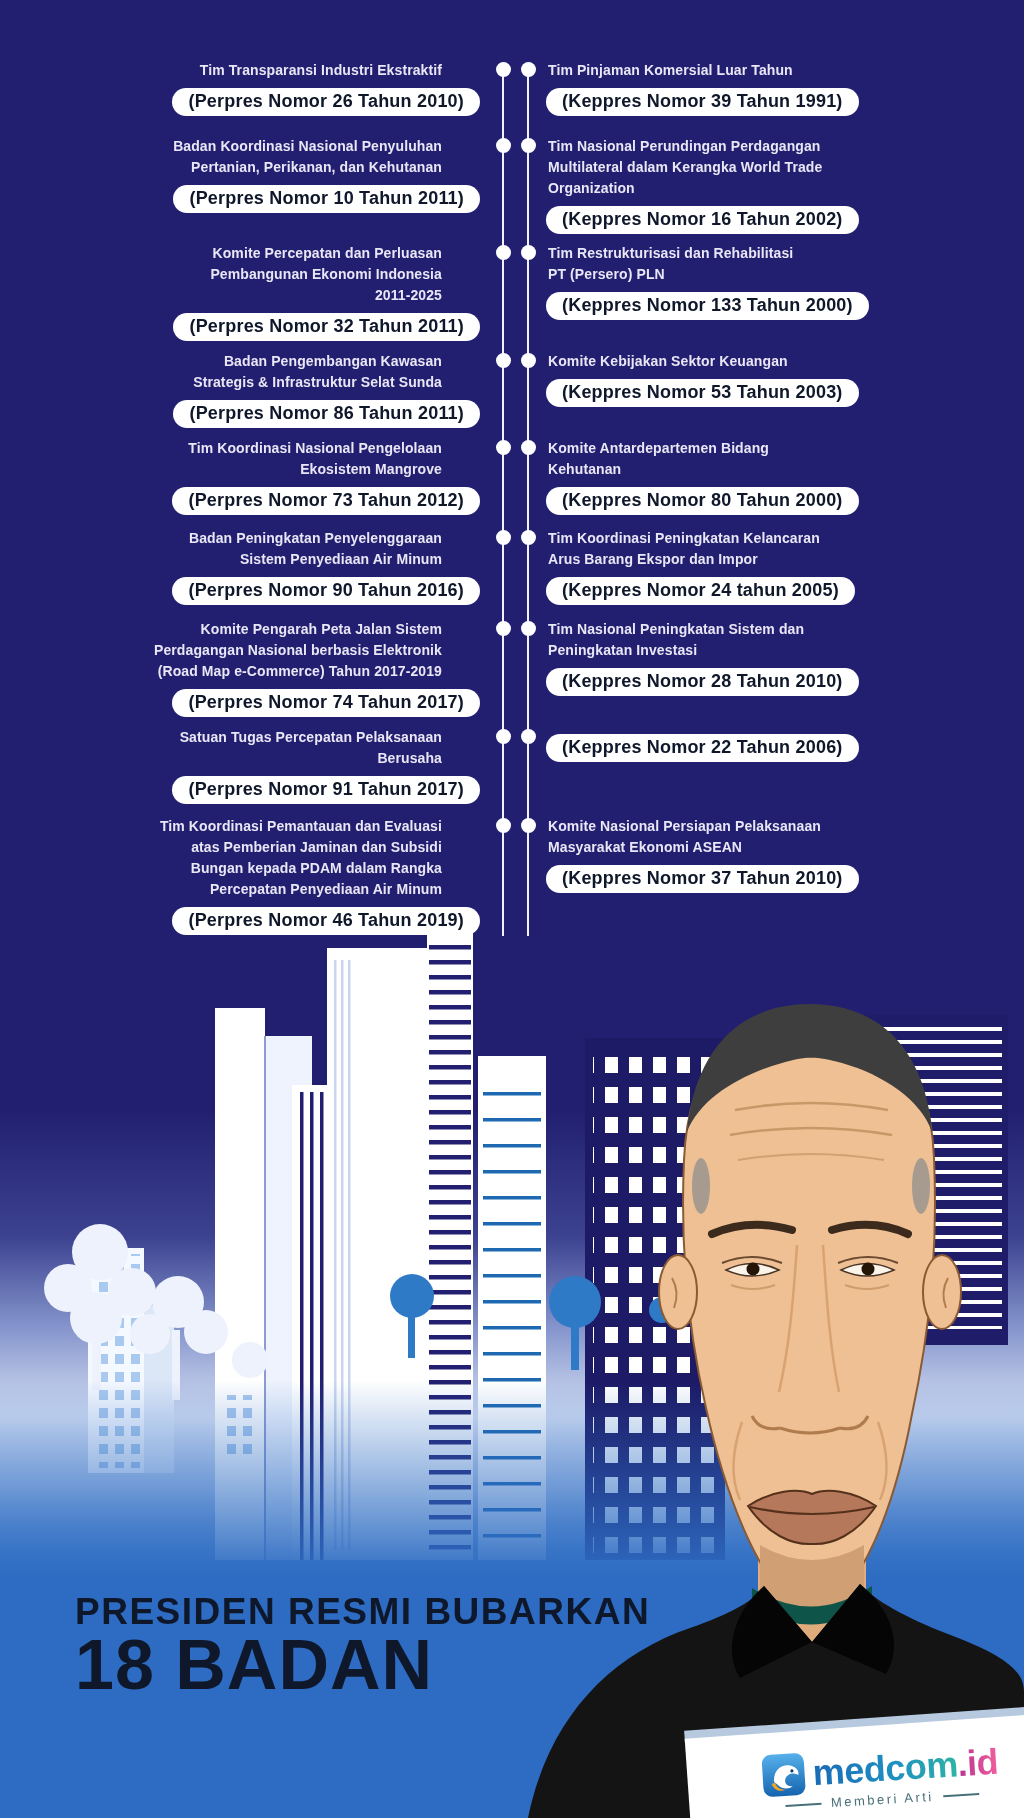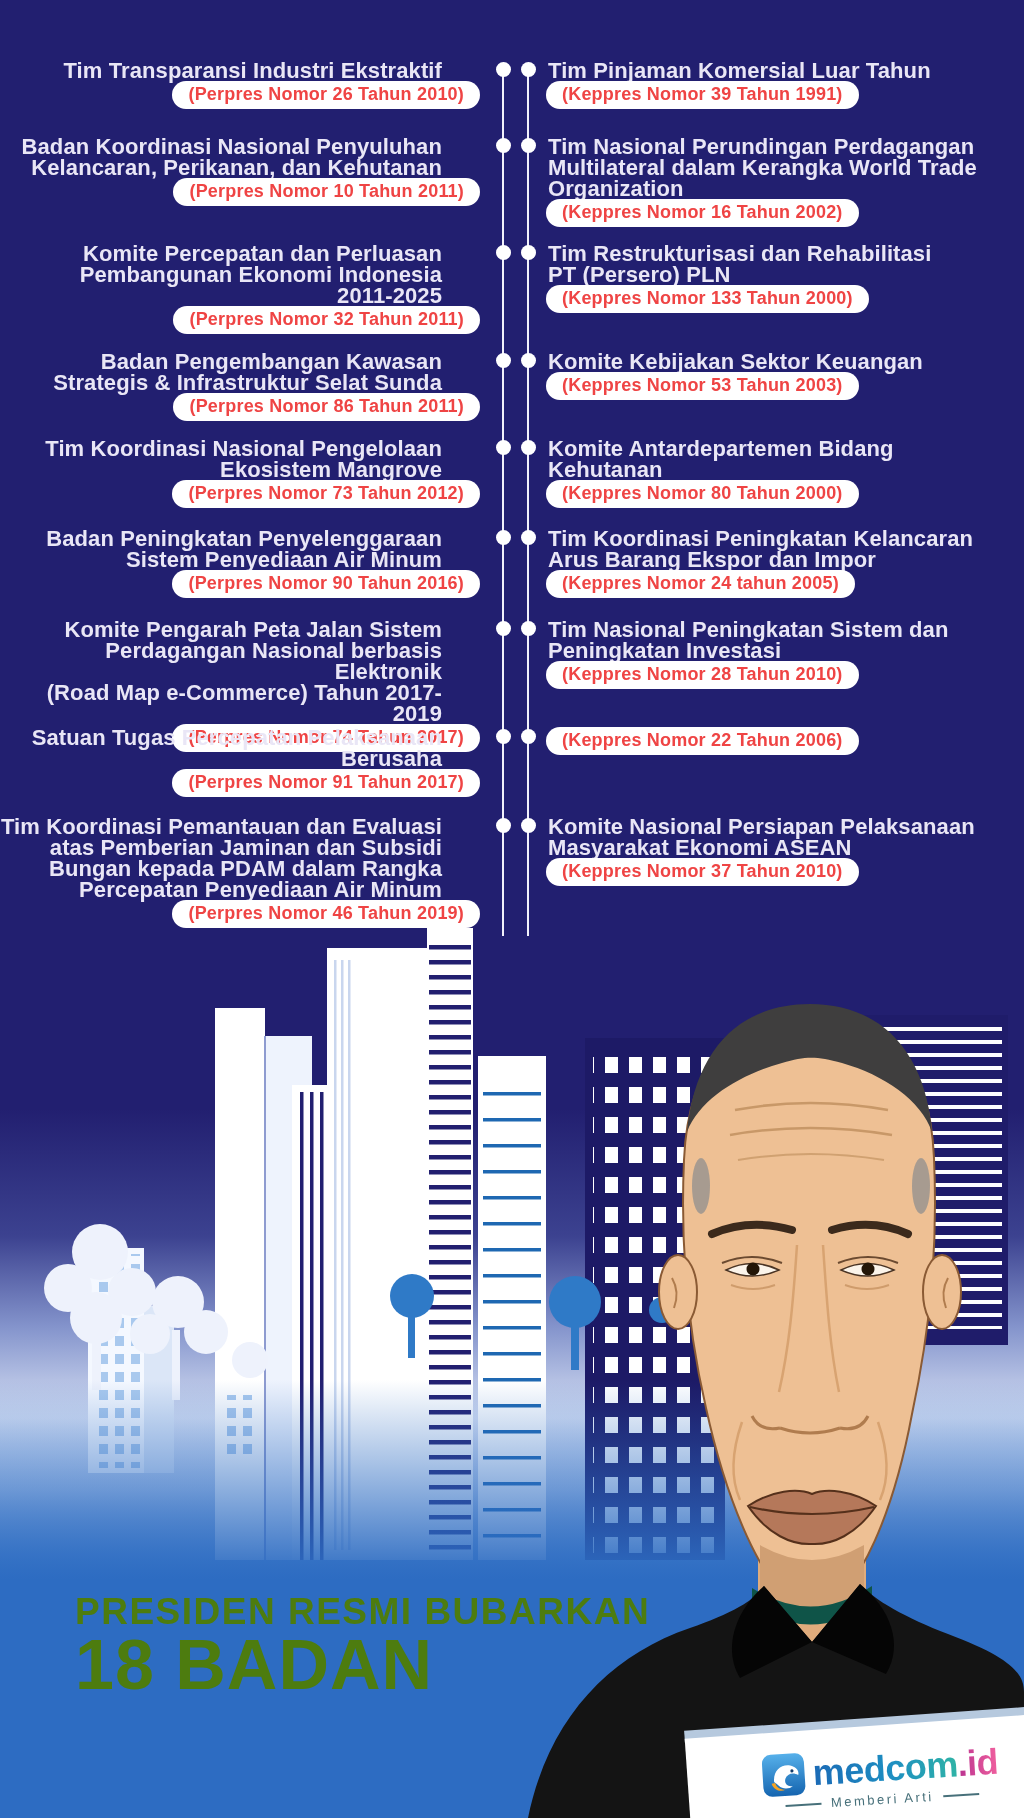--- a/index.html
+++ b/index.html
@@ -20,33 +20,33 @@
   .tl-line.l1{left:502px;}
   .tl-line.l2{left:527px;}
   .tl-row{position:absolute;left:0;width:1024px;}
   .tl-dot{position:absolute;width:15px;height:15px;border-radius:50%;background:#ffffff;top:2px;}
   .tl-dot.d1{left:496px;}
   .tl-dot.d2{left:521px;}
   .tl-cell{position:absolute;top:0;display:flex;flex-direction:column;}
   .tl-left{left:0;width:482px;align-items:flex-end;}
   .tl-right{left:546px;width:478px;align-items:flex-start;}
   .tl-title{
-    font-size:22px;font-weight:700;line-height:21px;color:#e9e6f6;
+    font-size:14px;font-weight:700;line-height:21px;color:#e9e6f6;
     white-space:pre-line;letter-spacing:.1px;
   }
   .tl-left .tl-title{text-align:right;margin-right:40px;}
   .tl-right .tl-title{text-align:left;margin-left:2px;}
   .tl-pill{
-    display:inline-block;background:#ffffff;border-radius:999px;
-    padding:2px 16px 3px;font-size:18px;font-weight:700;color:#ef4444;line-height:23px;
+    display:inline-block;margin-top:7px;background:#ffffff;border-radius:999px;
+    padding:2px 16px 3px;font-size:18px;font-weight:700;color:#0f172a;line-height:23px;
     letter-spacing:.2px;white-space:nowrap;
   }
   .tl-left .tl-pill{margin-right:2px;}
   
-  .headline{position:absolute;left:75px;top:1592px;z-index:3;color:#4d7c0f;}
+  .headline{position:absolute;left:75px;top:1592px;z-index:3;color:#0f172a;}
   .headline .h1{font-size:37px;font-weight:800;letter-spacing:1.5px;line-height:40px;}
   .headline .h2{font-size:70px;font-weight:800;letter-spacing:1px;line-height:66px;margin-top:0;}
   .source{
     position:absolute;left:200px;top:1874px;width:240px;text-align:center;z-index:3;
     color:#ffffff;font-size:22px;font-style:italic;font-weight:700;
   }
   
   .logo-card{
     position:absolute;left:738px;top:1748px;width:286px;z-index:4;
     transform:rotate(-3.5deg);display:flex;flex-direction:column;align-items:center;
@@ -249,21 +249,21 @@
       <div class="tl-cell tl-right">
         <div class="tl-title">Tim Pinjaman Komersial Luar Tahun</div>
         <div class="tl-pill">(Keppres Nomor 39 Tahun 1991)</div>
       </div>
     </div>
     <div class="tl-row" style="top: 136px;">
       <div class="tl-dot d1"></div>
       <div class="tl-dot d2"></div>
       <div class="tl-cell tl-left">
         <div class="tl-title">Badan Koordinasi Nasional Penyuluhan
-Kelancaran, Perikanan, dan Kehutanan</div>
+Pertanian, Perikanan, dan Kehutanan</div>
         <div class="tl-pill">(Perpres Nomor 10 Tahun 2011)</div>
       </div>
       <div class="tl-cell tl-right">
         <div class="tl-title">Tim Nasional Perundingan Perdagangan
 Multilateral dalam Kerangka World Trade
 Organization</div>
         <div class="tl-pill">(Keppres Nomor 16 Tahun 2002)</div>
       </div>
     </div>
     <div class="tl-row" style="top: 243px;">

